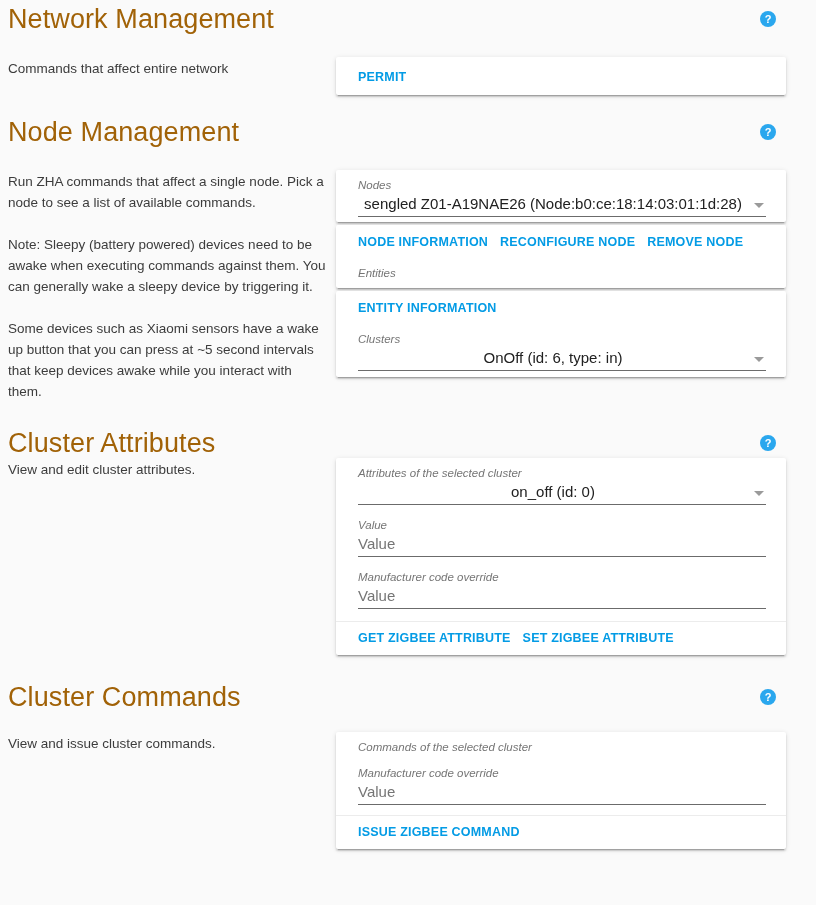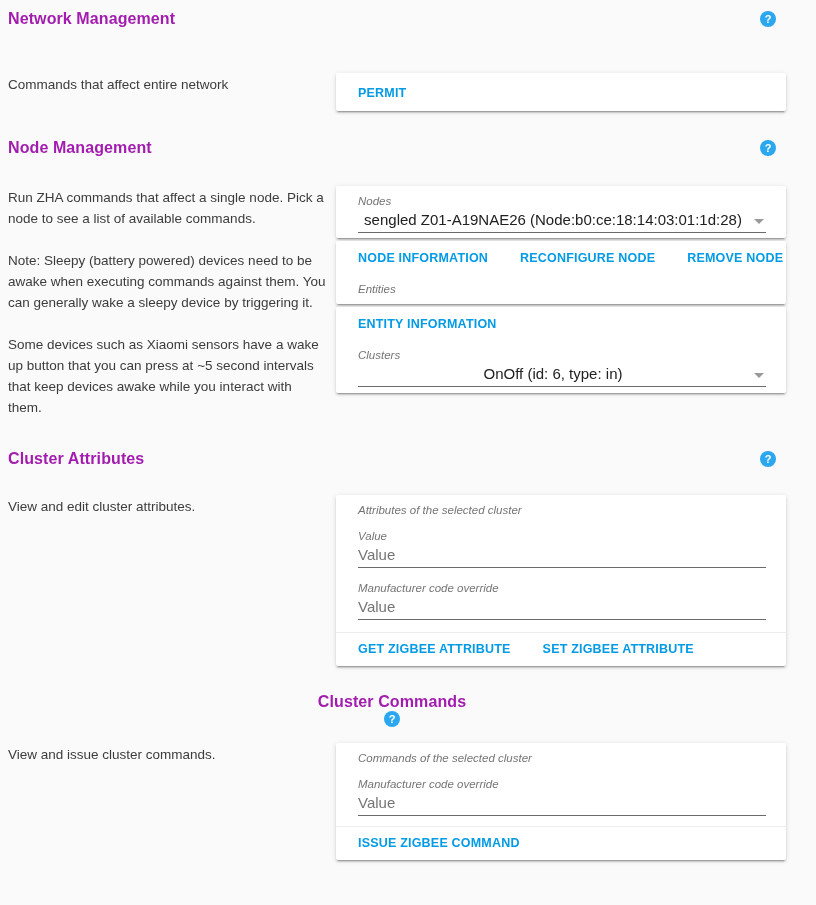--- a/index.html
+++ b/index.html
@@ -11,23 +11,23 @@
     overflow: hidden;
   }
   .section-header {
     display: flex;
     justify-content: space-between;
     align-items: center;
     padding: 0 40px 0 8px;
     height: 30px;
   }
   .section-title {
-    font-size: 16px;
-    font-weight: 700;
-    color: #a21caf;
+    font-size: 27px;
+    font-weight: 400;
+    color: #a16207;
     letter-spacing: 0.1px;
   }
   .help-icon {
     width: 16px; height: 16px;
     border-radius: 50%;
     background: #2aa7ee;
     color: #ffffff;
     font-size: 11px;
     font-weight: 700;
     display: flex;
@@ -105,36 +105,36 @@
     border: none;
     padding: 0;
     font-family: inherit;
     font-size: 12.5px;
     font-weight: 700;
     letter-spacing: 0.2px;
     color: #039be5;
     cursor: pointer;
     white-space: nowrap;
   }
-  .btn-row { display: flex; gap: 32px; }
+  .btn-row { display: flex; gap: 12px; }
   .btn-row-gap { margin-bottom: 18px; }
   .field-gap { margin-bottom: 14px; }
   .actions {
     border-top: 1px solid #ececec;
     padding: 9px 20px 10px 22px;
   }
   .permit-card { padding: 10px 20px 10px 22px; }
   
   .h-s1 { margin-top: 4px; }
-  .b-s1 { margin-top: 39px; }
+  .b-s1 { margin-top: 23px; }
   .h-s2 { margin-top: 22px; }
   .b-s2 { margin-top: 23px; }
   .h-s3 { margin-top: 26px; }
-  .b-s3 { margin-top: 21px; }
-  .h-s4 { margin-top: 27px; flex-direction: column; }
+  .b-s3 { }
+  .h-s4 { margin-top: 27px; }
   .b-s4 { margin-top: 20px; }
 </style>
 </head>
 <body>
 
 <div>
 
   <div class="section-header h-s1">
     <div class="section-title">Network Management</div>
     <div class="help-icon">?</div>
@@ -192,20 +192,24 @@
     <div class="help-icon">?</div>
   </div>
   <div class="section-body b-s3">
     <div class="desc">
       <p>View and edit cluster attributes.</p>
     </div>
     <div class="card">
       <div class="card-pad" style="padding-bottom:12px;">
         <div class="field-gap">
           <div class="field-label">Attributes of the selected cluster</div>
+          <div class="select">
+            <span>on_off (id: 0)</span>
+            <span class="caret"></span>
+          </div>
         </div>
         <div class="field-gap">
           <div class="field-label">Value</div>
           <input class="text-input" type="text" placeholder="Value" style="">
         </div>
         <div>
           <div class="field-label">Manufacturer code override</div>
           <input class="text-input" type="text" placeholder="Value" style="">
         </div>
       </div>

